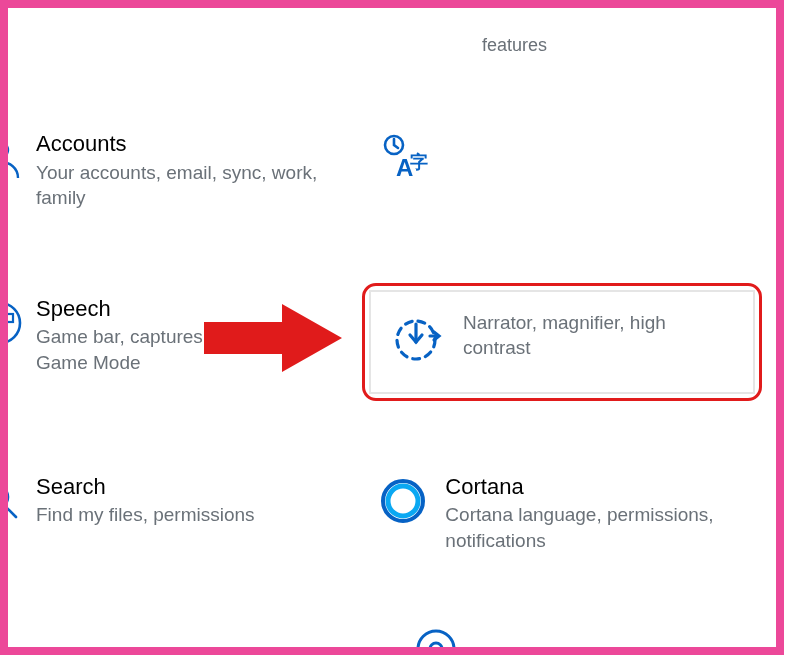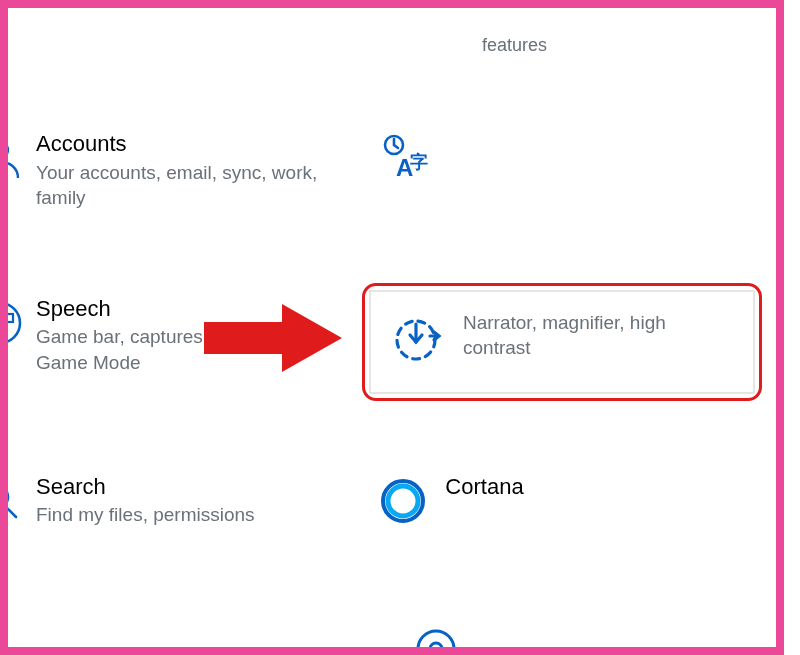--- a/index.html
+++ b/index.html
@@ -193,20 +193,21 @@
       </div>
       <div class="cell right">
         <div class="icon-slot">
           <svg width="48" height="48" viewBox="0 0 48 48">
             <circle cx="24" cy="24" r="20" fill="none" stroke="#0662c5" stroke-width="4"></circle>
             <circle cx="24" cy="24" r="15" fill="none" stroke="#0aa8f2" stroke-width="5"></circle>
           </svg>
         </div>
         <div class="text-block">
           <div class="title">Cortana</div>
+          <div class="desc">Cortana language, permissions, notifications</div>
         </div>
       </div>
     </div>
 
   </div>
 
   <svg class="arrow" viewBox="0 0 140 80">
     <polygon points="0,24 78,24 78,6 138,40 78,74 78,56 0,56" fill="#e01b1b"></polygon>
   </svg>
 

